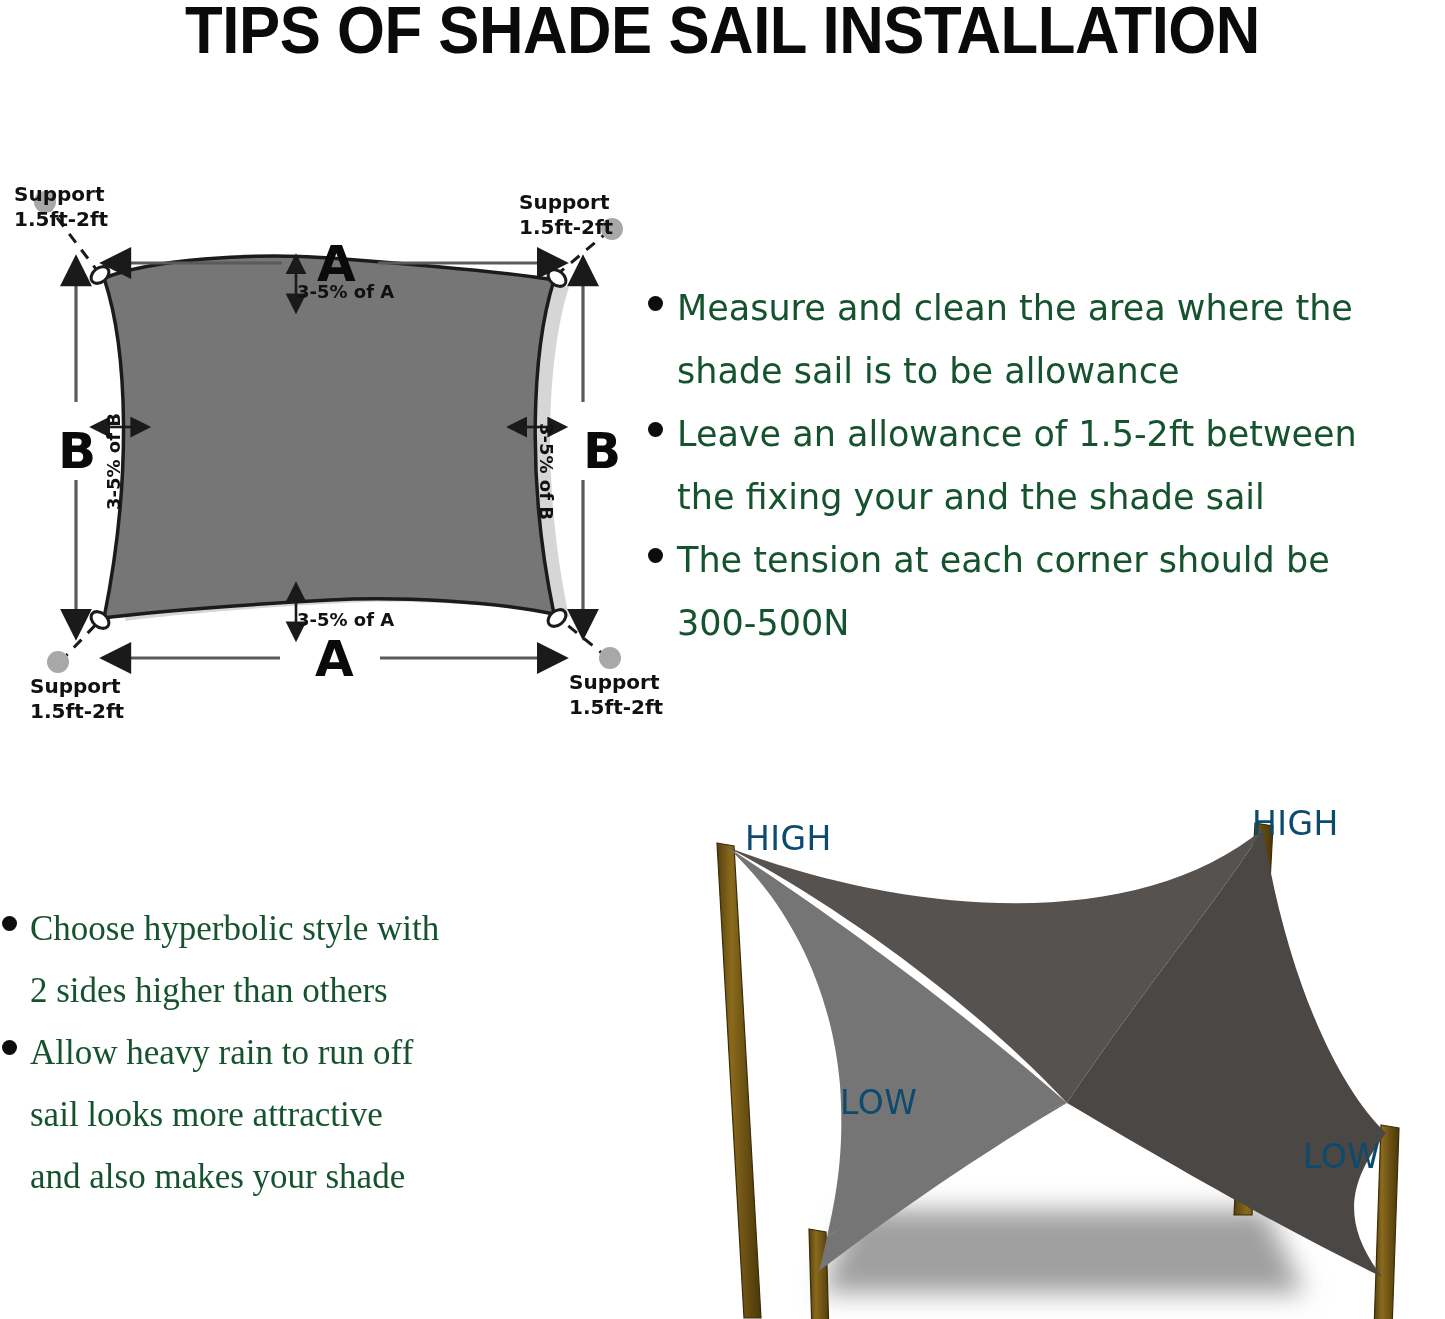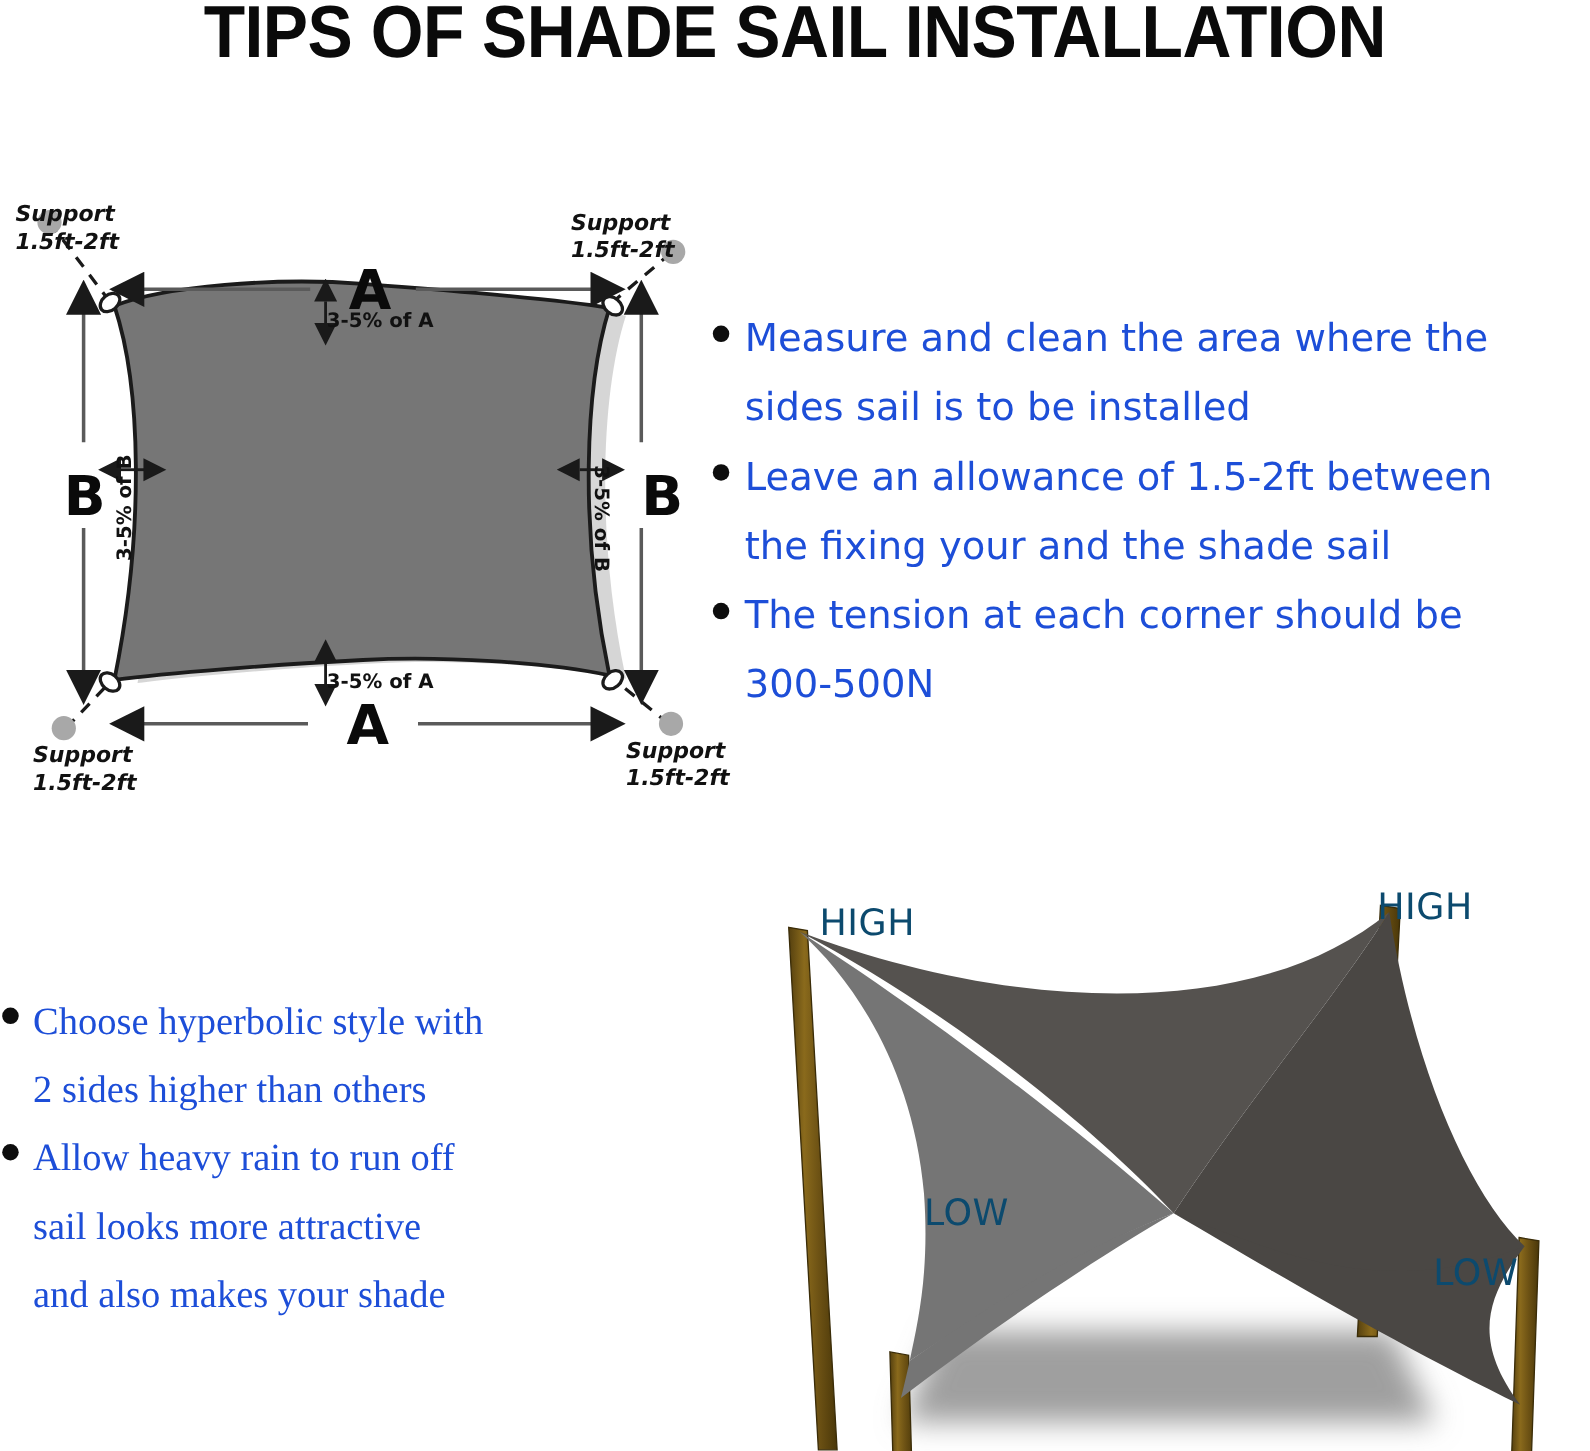--- a/index.html
+++ b/index.html
@@ -44,36 +44,35 @@
     flex:0 0 auto;
     width:15px;height:15px;border-radius:50%;
     background:#0d0d0d;
     margin-top:19px;margin-right:14px;
   }
   .bullet-dot.hidden{visibility:hidden;}
   .bullet-text{
     font-family:"DejaVu Sans","Liberation Sans",sans-serif;
     font-size:35px;
     line-height:63px;
-    color:#1d4ed8;
+    color:#14532d;
     white-space:nowrap;
   }
   #tips-list-bottom .bullet-text{font-size:35px;line-height:62px;font-family:Liberation Serif, serif;}
   #tips-list-bottom .bullet-dot{margin-top:18px;margin-right:13px;}
 
   
   .dlabel{
     position:absolute;
     font-family:"DejaVu Sans","Liberation Sans",sans-serif;
     font-weight:700;
     font-size:20px;
     line-height:25px;
     color:#111;
     white-space:nowrap;
-    font-style:italic;
   }
   .bigAB{
     position:absolute;
     font-family:"DejaVu Sans","Liberation Sans",sans-serif;
     font-weight:700;
     font-size:50px;
     line-height:50px;
     color:#0a0a0a;
   }
   .pct{
@@ -226,21 +225,21 @@
   <div class="pct rot-cw" style="left:556px;top:423px;">3-5% of B</div>
 
   <div id="tips-list-top">
 
     <div class="bullet-row">
       <div class="bullet-dot"></div>
       <div class="bullet-text">Measure and clean the area where the</div>
     </div>
     <div class="bullet-row">
       <div class="bullet-dot hidden"></div>
-      <div class="bullet-text">sides sail is to be installed</div>
+      <div class="bullet-text">shade sail is to be allowance</div>
     </div>
 
     <div class="bullet-row">
       <div class="bullet-dot"></div>
       <div class="bullet-text">Leave an allowance of 1.5-2ft between</div>
     </div>
     <div class="bullet-row">
       <div class="bullet-dot hidden"></div>
       <div class="bullet-text">the fixing your and the shade sail</div>
     </div>

